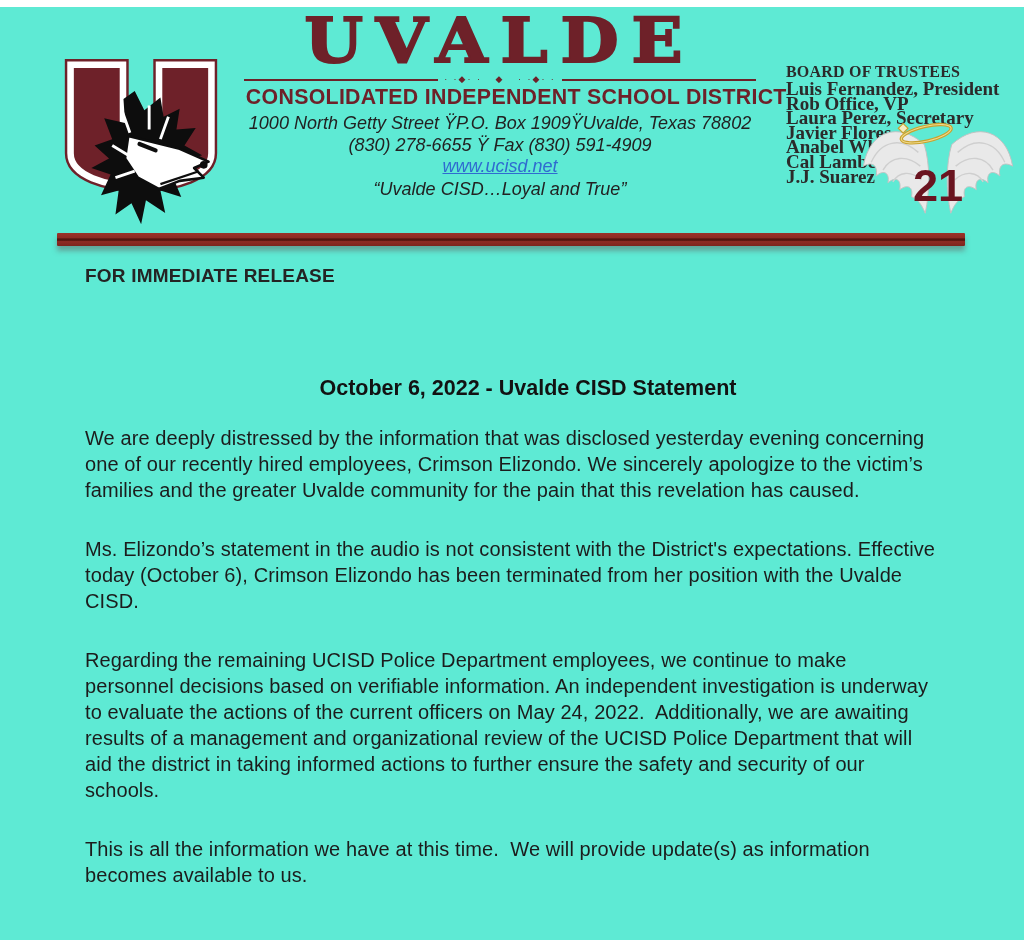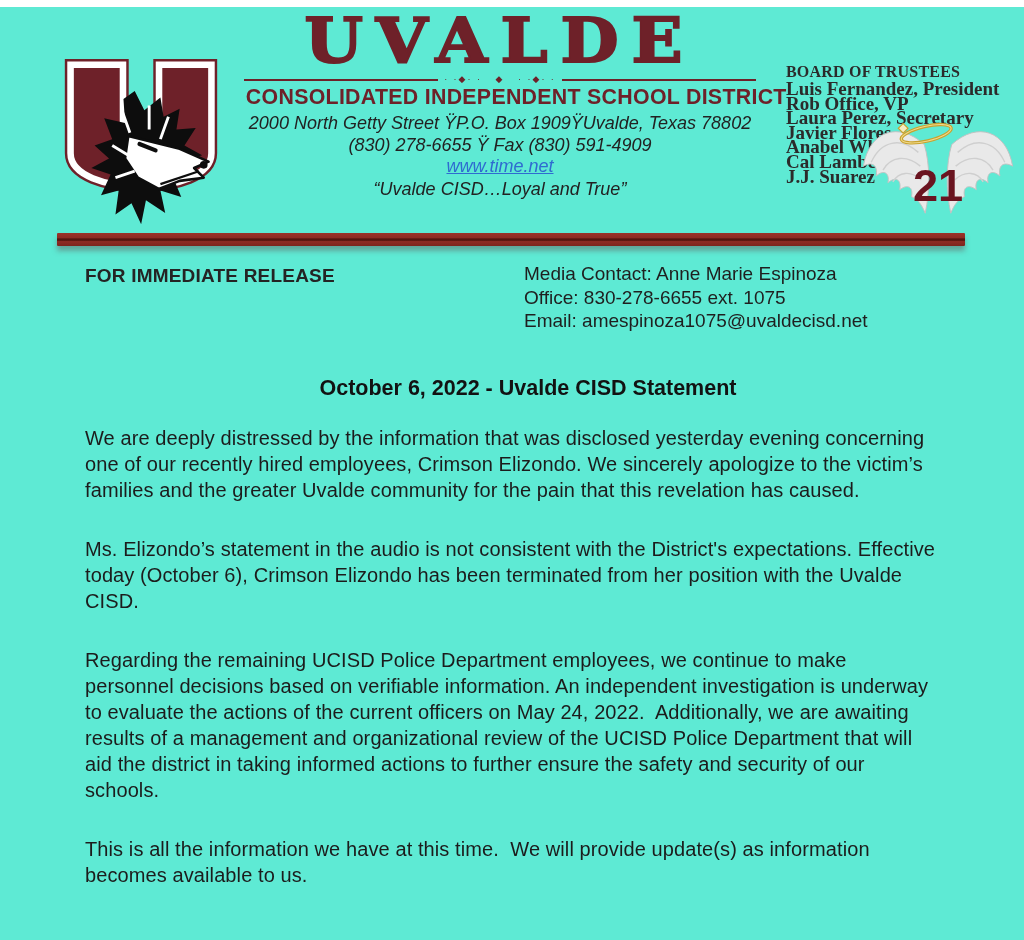--- a/index.html
+++ b/index.html
@@ -102,23 +102,23 @@
     </div>
 
     <div class="center-block">
       <div class="district-name">UVALDE</div>
       <div class="ornament-rule">
         <span class="rule-line"></span>
         <span class="rule-dots">· ·◆· ·   ◆   · ·◆· ·</span>
         <span class="rule-line"></span>
       </div>
       <div class="district-subtitle">CONSOLIDATED INDEPENDENT SCHOOL DISTRICT</div>
-      <div class="addr addr-first">2000 North Getty Street ŸP.O. Box 1909ŸUvalde, Texas 78802</div>
+      <div class="addr addr-first">1000 North Getty Street ŸP.O. Box 1909ŸUvalde, Texas 78802</div>
       <div class="addr">(830) 278-6655 Ÿ Fax (830) 591-4909</div>
-      <div class="addr"><a class="site-link">www.time.net</a></div>
+      <div class="addr"><a class="site-link">www.ucisd.net</a></div>
       <div class="addr motto">“Uvalde CISD…Loyal and True”</div>
     </div>
 
     <div class="board">
       <div class="board-title">BOARD OF TRUSTEES</div>
       <div class="board-member">Luis Fernandez, President</div>
       <div class="board-member">Rob Office, VP</div>
       <div class="board-member">Laura Perez, Secretary</div>
       <div class="board-member">Javier Flores</div>
       <div class="board-member">Anabel White</div>
@@ -147,25 +147,20 @@
 
         <text x="80" y="84" font-size="46" text-anchor="middle" fill="var(--memorial-red)">21</text>
       </svg>
     </div>
   </header>
 
   <div class="separator"></div>
 
   <section class="release-row">
     <div class="release-label">FOR IMMEDIATE RELEASE</div>
-    <div class="contact">
-      <div>Media Contact: Anne Marie Espinoza</div>
-      <div>Office: 830-278-6655 ext. 1075</div>
-      <div>Email: amespinoza1075@uvaldecisd.net</div>
-    </div>
   </section>
 
   <h1 class="title">October 6, 2022 - Uvalde CISD Statement</h1>
 
   <div class="body-text">
     <p>We are deeply distressed by the information that was disclosed yesterday evening concerning one of our recently hired employees, Crimson Elizondo. We sincerely apologize to the victim’s families and the greater Uvalde community for the pain that this revelation has caused.</p>
     <p>Ms. Elizondo’s statement in the audio is not consistent with the District's expectations. Effective today (October 6), Crimson Elizondo has been terminated from her position with the Uvalde CISD.</p>
     <p>Regarding the remaining UCISD Police Department employees, we continue to make personnel decisions based on verifiable information. An independent investigation is underway to evaluate the actions of the current officers on May 24, 2022.  Additionally, we are awaiting results of a management and organizational review of the UCISD Police Department that will aid the district in taking informed actions to further ensure the safety and security of our schools.</p>
     <p>This is all the information we have at this time.  We will provide update(s) as information becomes available to us.</p>
   </div>

